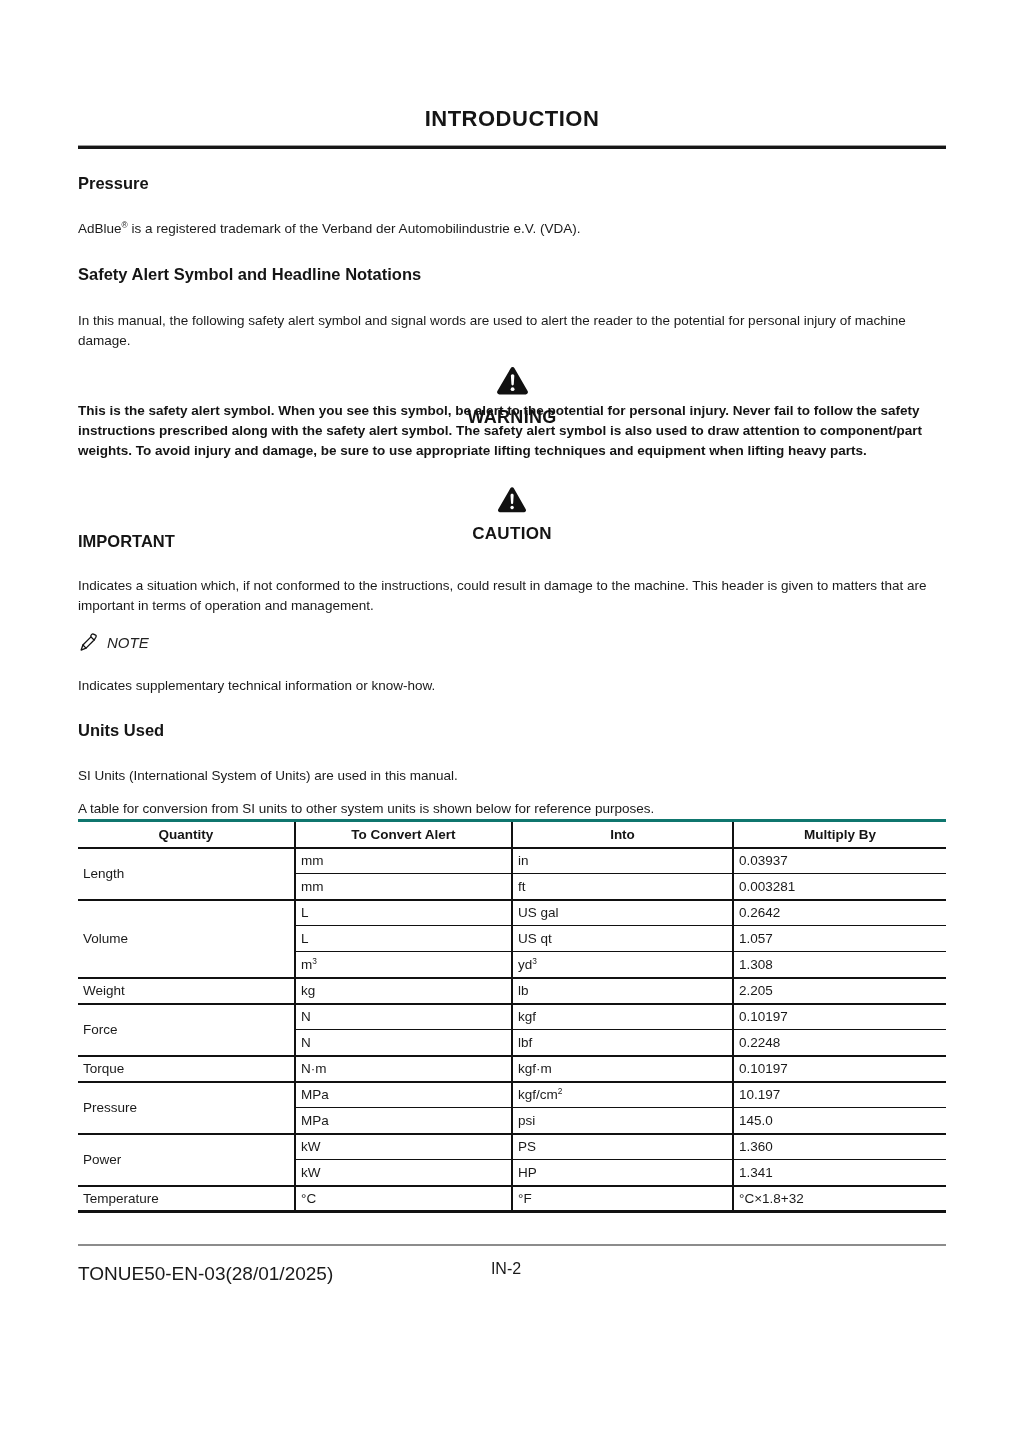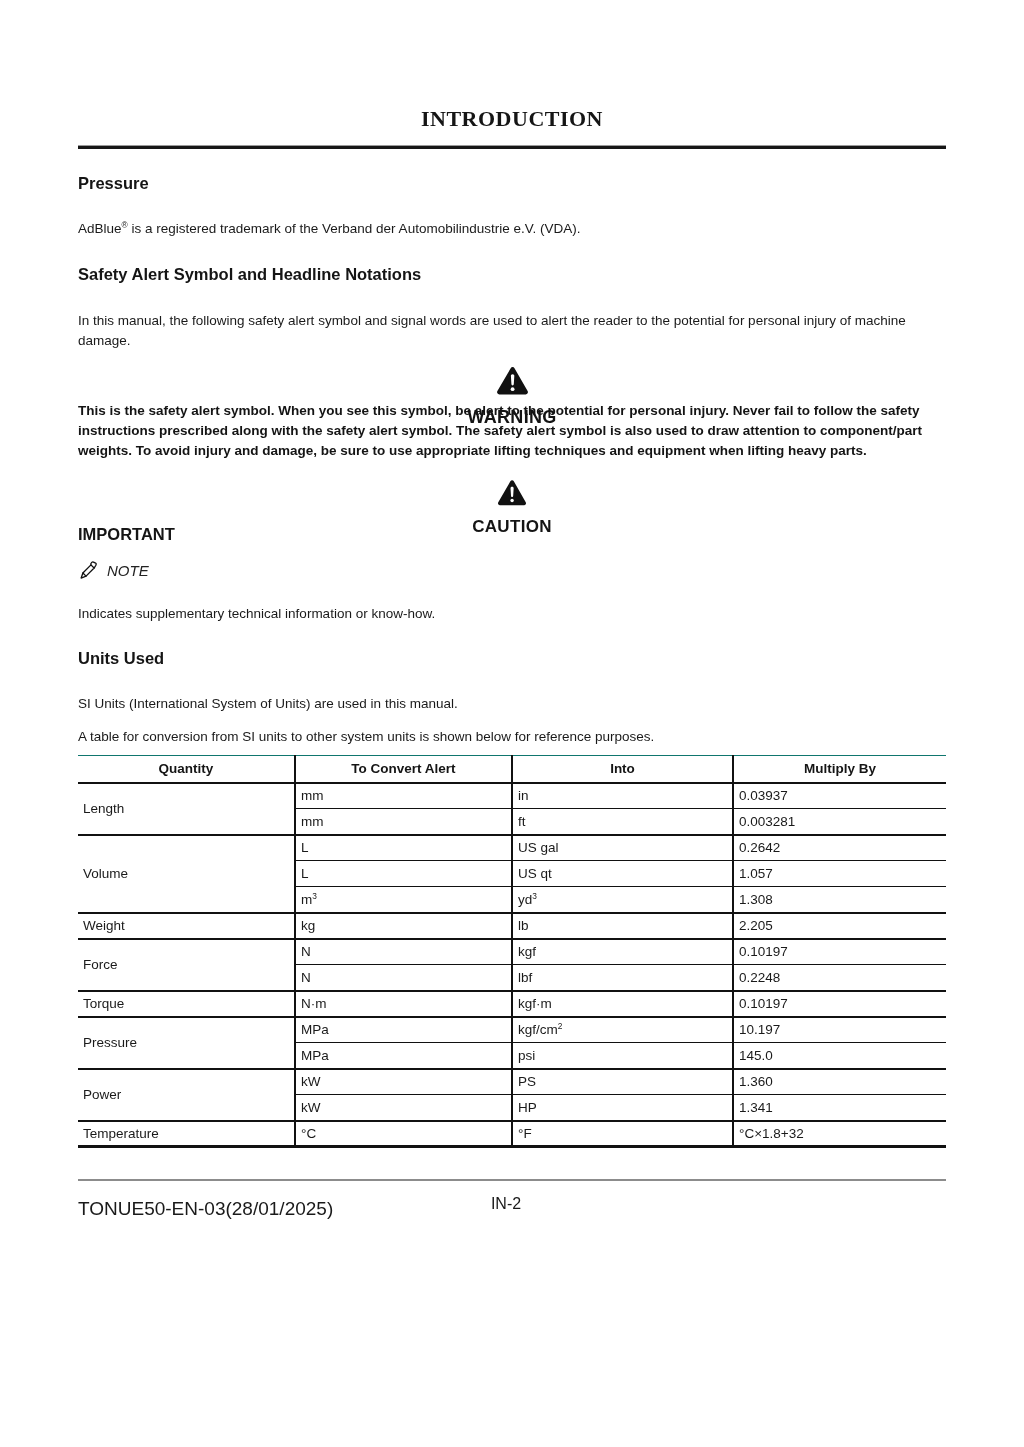--- a/index.html
+++ b/index.html
@@ -8,21 +8,21 @@
     width: 1024px; height: 1447px; overflow: hidden;
     font-family: "Liberation Sans", sans-serif;
     color: #1a1a1a;
     -webkit-font-smoothing: antialiased;
   }
   .page { width: 1024px; height: 1447px; padding: 106px 78px 0 78px; position: relative; }
 
   .title {
     margin: 0; text-align: center;
     font-size: 22px; line-height: 26px; font-weight: bold;
-    letter-spacing: 0.5px; color: #151515; font-family: Liberation Serif, serif;
+    letter-spacing: 0.5px; color: #151515;
   }
   .title-rule {
     margin-top: 13px; height: 3px;
     border-top: 1px solid #9a9a9a;
     border-bottom: 3px solid #161616;
   }
 
   h2 { font-size: 16.5px; line-height: 20px; font-weight: bold; color: #151515; margin: 0; }
   .h-trademark { margin-top: 24px; }
   .h-safety    { margin-top: 25px; }
@@ -36,32 +36,32 @@
   .p-caution   { margin-top: 19px; }
   .p-important { margin-top: 25px; }
   .p-note      { margin-top: 23px; }
   .p-units1    { margin-top: 26px; }
   .p-units2    { margin-top: 13px; }
 
   sup { font-size: 0.62em; line-height: 0; vertical-align: super; }
 
   .alert-header { display: flex; align-items: center; flex-direction: column; }
   .warning-header { margin-top: 15px; height: 30px; gap: 11px; }
-  .caution-header { margin-top: 18px; height: 30px; gap: 10px; }
+  .caution-header { margin-top: 25px; height: 30px; gap: 10px; }
   .alert-label { font-weight: bold; color: #141414; }
   .warning-label { font-size: 18px; letter-spacing: 0.3px; }
   .caution-label { font-size: 17px; letter-spacing: 0.3px; }
 
   .note-header { display: flex; align-items: center; margin-top: 15px; height: 22px; gap: 8px; }
   .note-label { font-style: italic; font-size: 15px; color: #222; }
 
   table.conv {
-    margin-top: 8px; width: 868px; table-layout: fixed;
+    margin-top: 0; width: 868px; table-layout: fixed;
     border-collapse: collapse;
-    border-top: 1px solid #0f766e; border-bottom: 3px solid #111;
+    border-top: 3px solid #0f766e; border-bottom: 3px solid #111;
   }
   .conv th, .conv td {
     font-size: 13.5px; padding: 1px 5px; vertical-align: middle;
     overflow: hidden; white-space: nowrap;
   }
   .conv thead th {
     height: 27px; text-align: center; font-weight: bold; color: #151515;
     border-bottom: 2px solid #111;
   }
   .conv td { height: 26px; text-align: left; }
@@ -108,20 +108,21 @@
       <svg width="30" height="28" viewBox="0 0 33 30">
         <path d="M14.7 2.2 a2.2 2.2 0 0 1 3.8 0 L31.6 25.1 a2.2 2.2 0 0 1 -1.9 3.3 H3.3 a2.2 2.2 0 0 1 -1.9 -3.3 Z" fill="#111"></path>
         <path d="M16.6 8.2 c1.1 0 1.8 0.7 1.7 1.8 l-0.5 8.1 c-0.05 0.9 -0.5 1.4 -1.2 1.4 s-1.15 -0.5 -1.2 -1.4 l-0.5 -8.1 c-0.1 -1.1 0.6 -1.8 1.7 -1.8 Z" fill="#fff"></path>
         <circle cx="16.6" cy="23.2" r="1.9" fill="#fff"></circle>
       </svg>
     </span>
     <span class="alert-label caution-label">CAUTION</span>
   </div>
 
   <h2 class="h-important">IMPORTANT</h2>
+  <p class="p-important">Indicates a situation which, if not conformed to the instructions, could result in damage to the machine. This header is given to matters that are important in terms of operation and management.</p>
 
   <div class="note-header">
     <span class="pencil-icon">
       <svg width="21" height="21" viewBox="0 0 24 24">
         <g fill="none" stroke="#111" stroke-width="1.5" stroke-linejoin="round" stroke-linecap="round">
           <path d="M3.6 20.6 L5.6 14.8 L14.8 5.6 L18.4 9.2 L9.2 18.4 Z"></path>
           <path d="M5.6 14.8 L9.2 18.4"></path>
           <path d="M14.8 5.6 C 14.0 3.2 16.6 1.4 18.3 2.7 C 19.8 3.8 21.6 3.0 20.4 6.0 L18.4 9.2"></path>
         </g>
       </svg>

